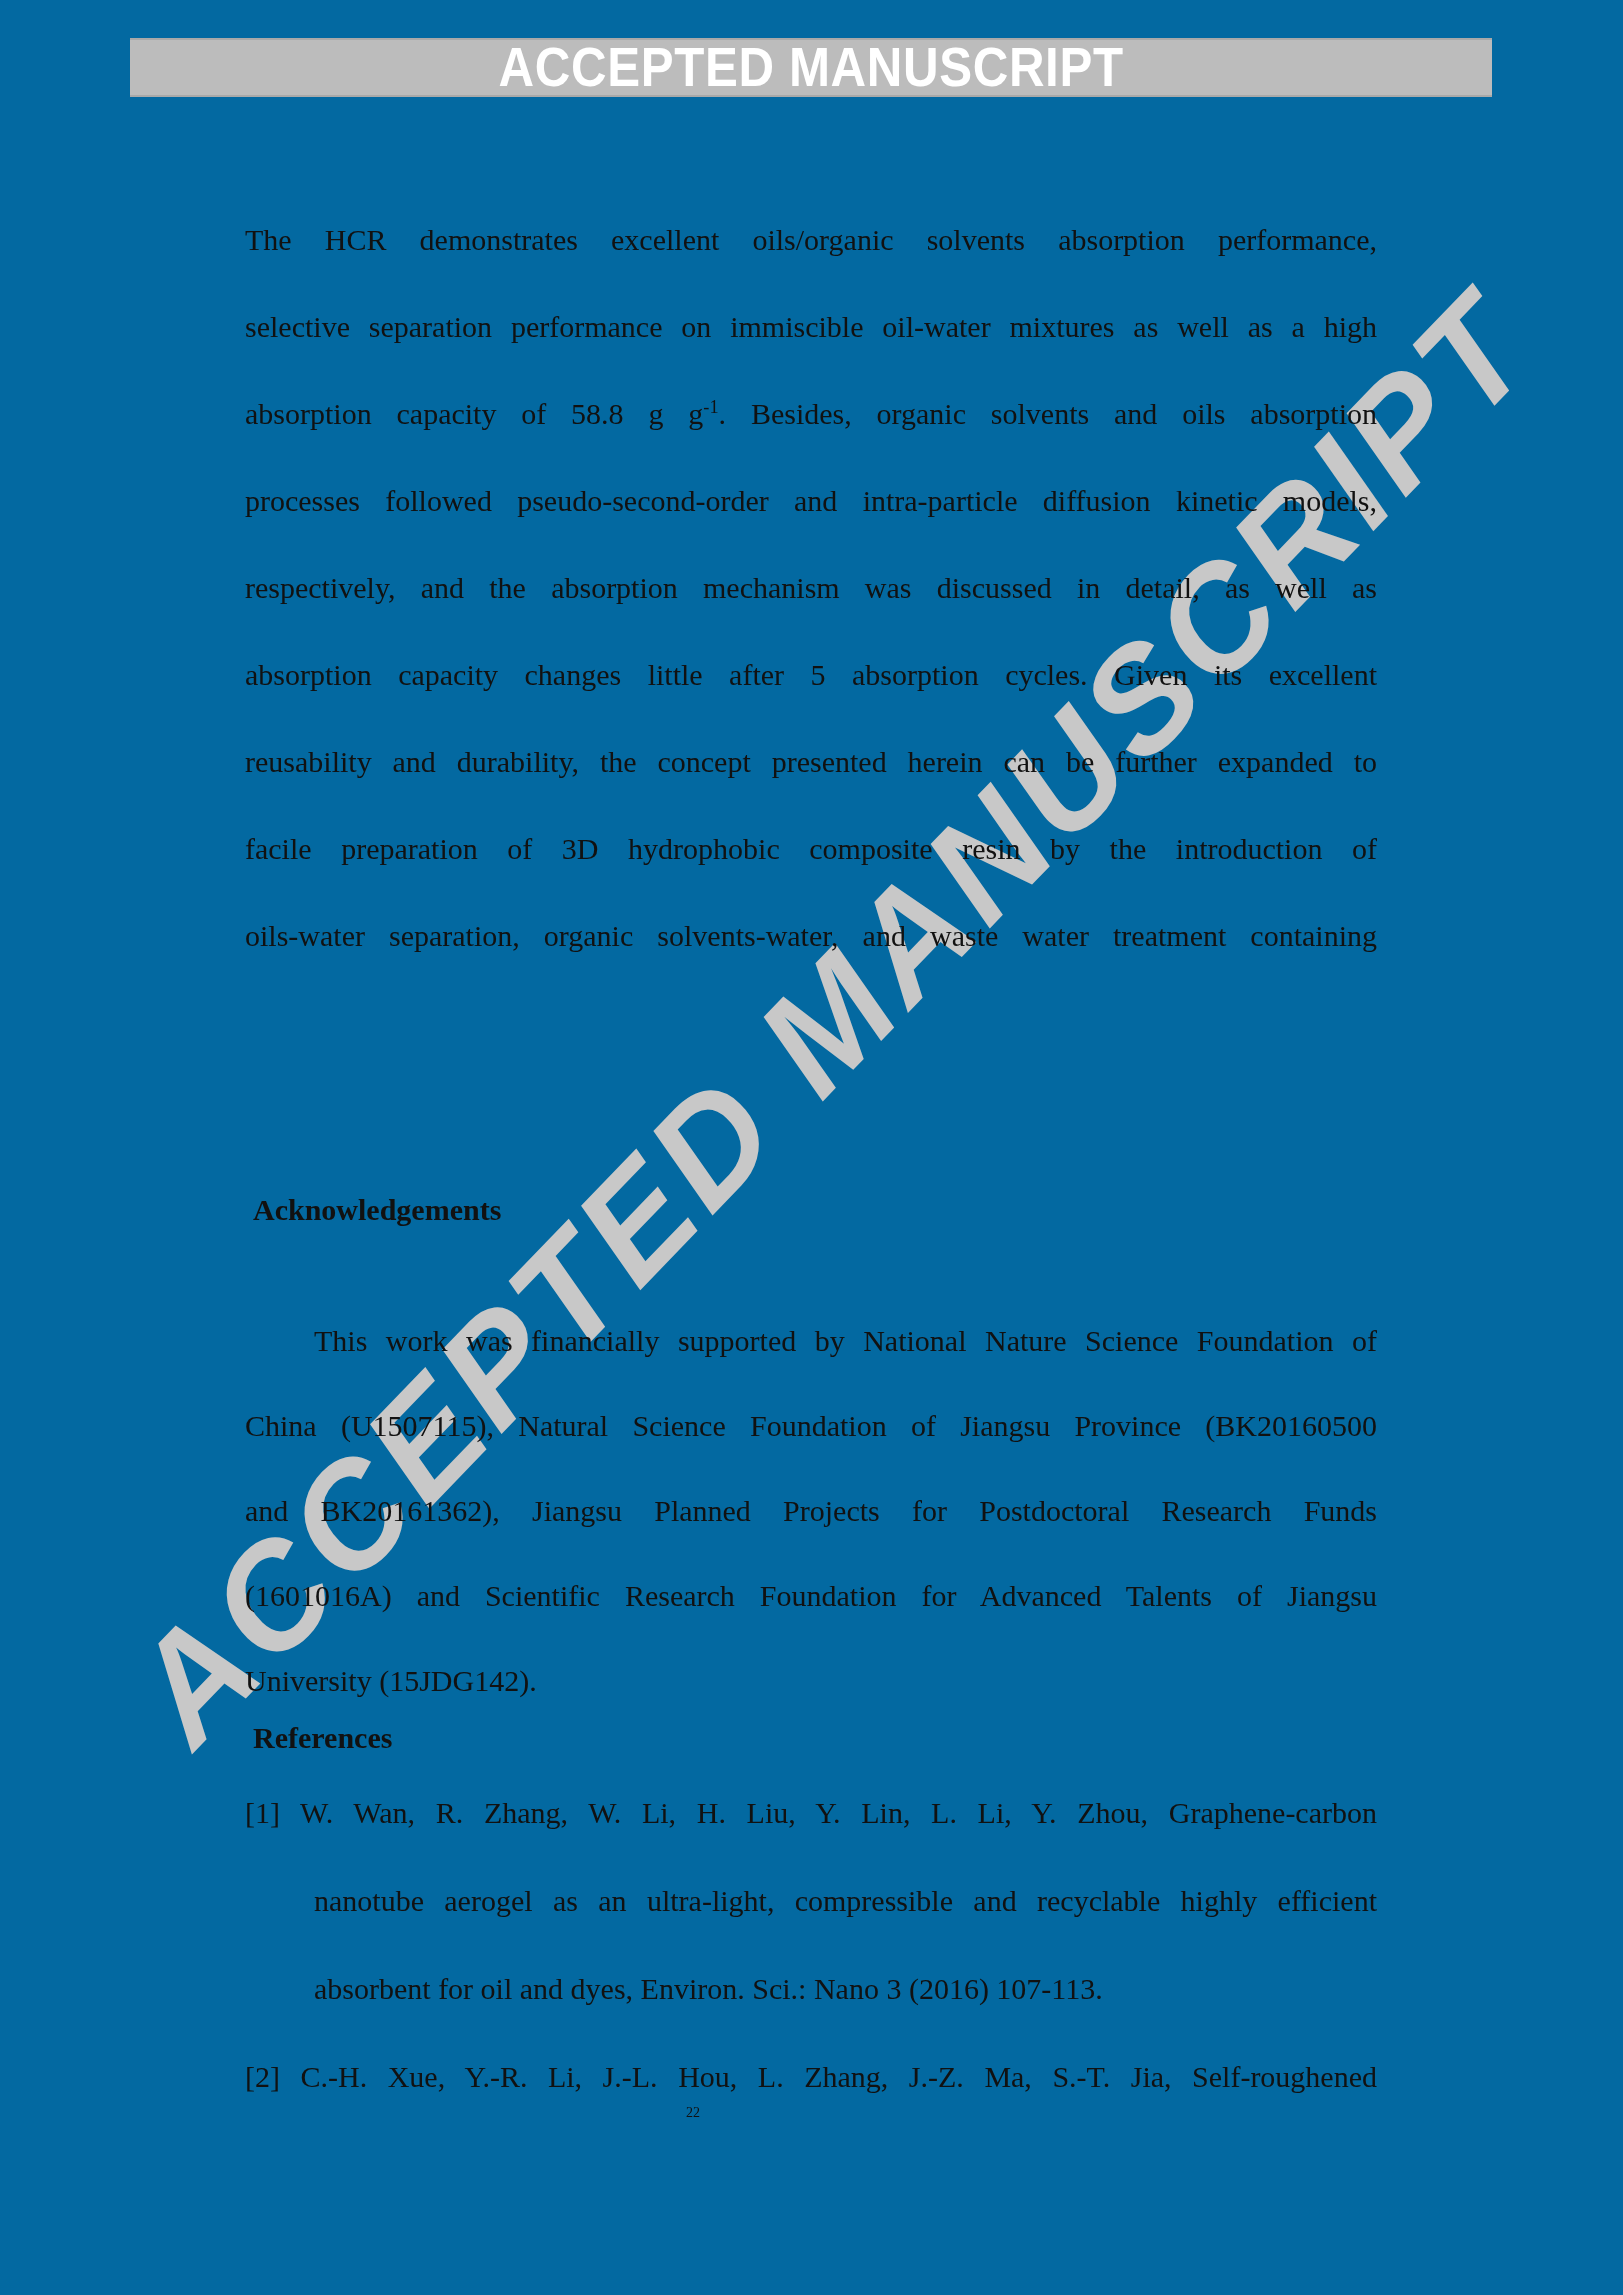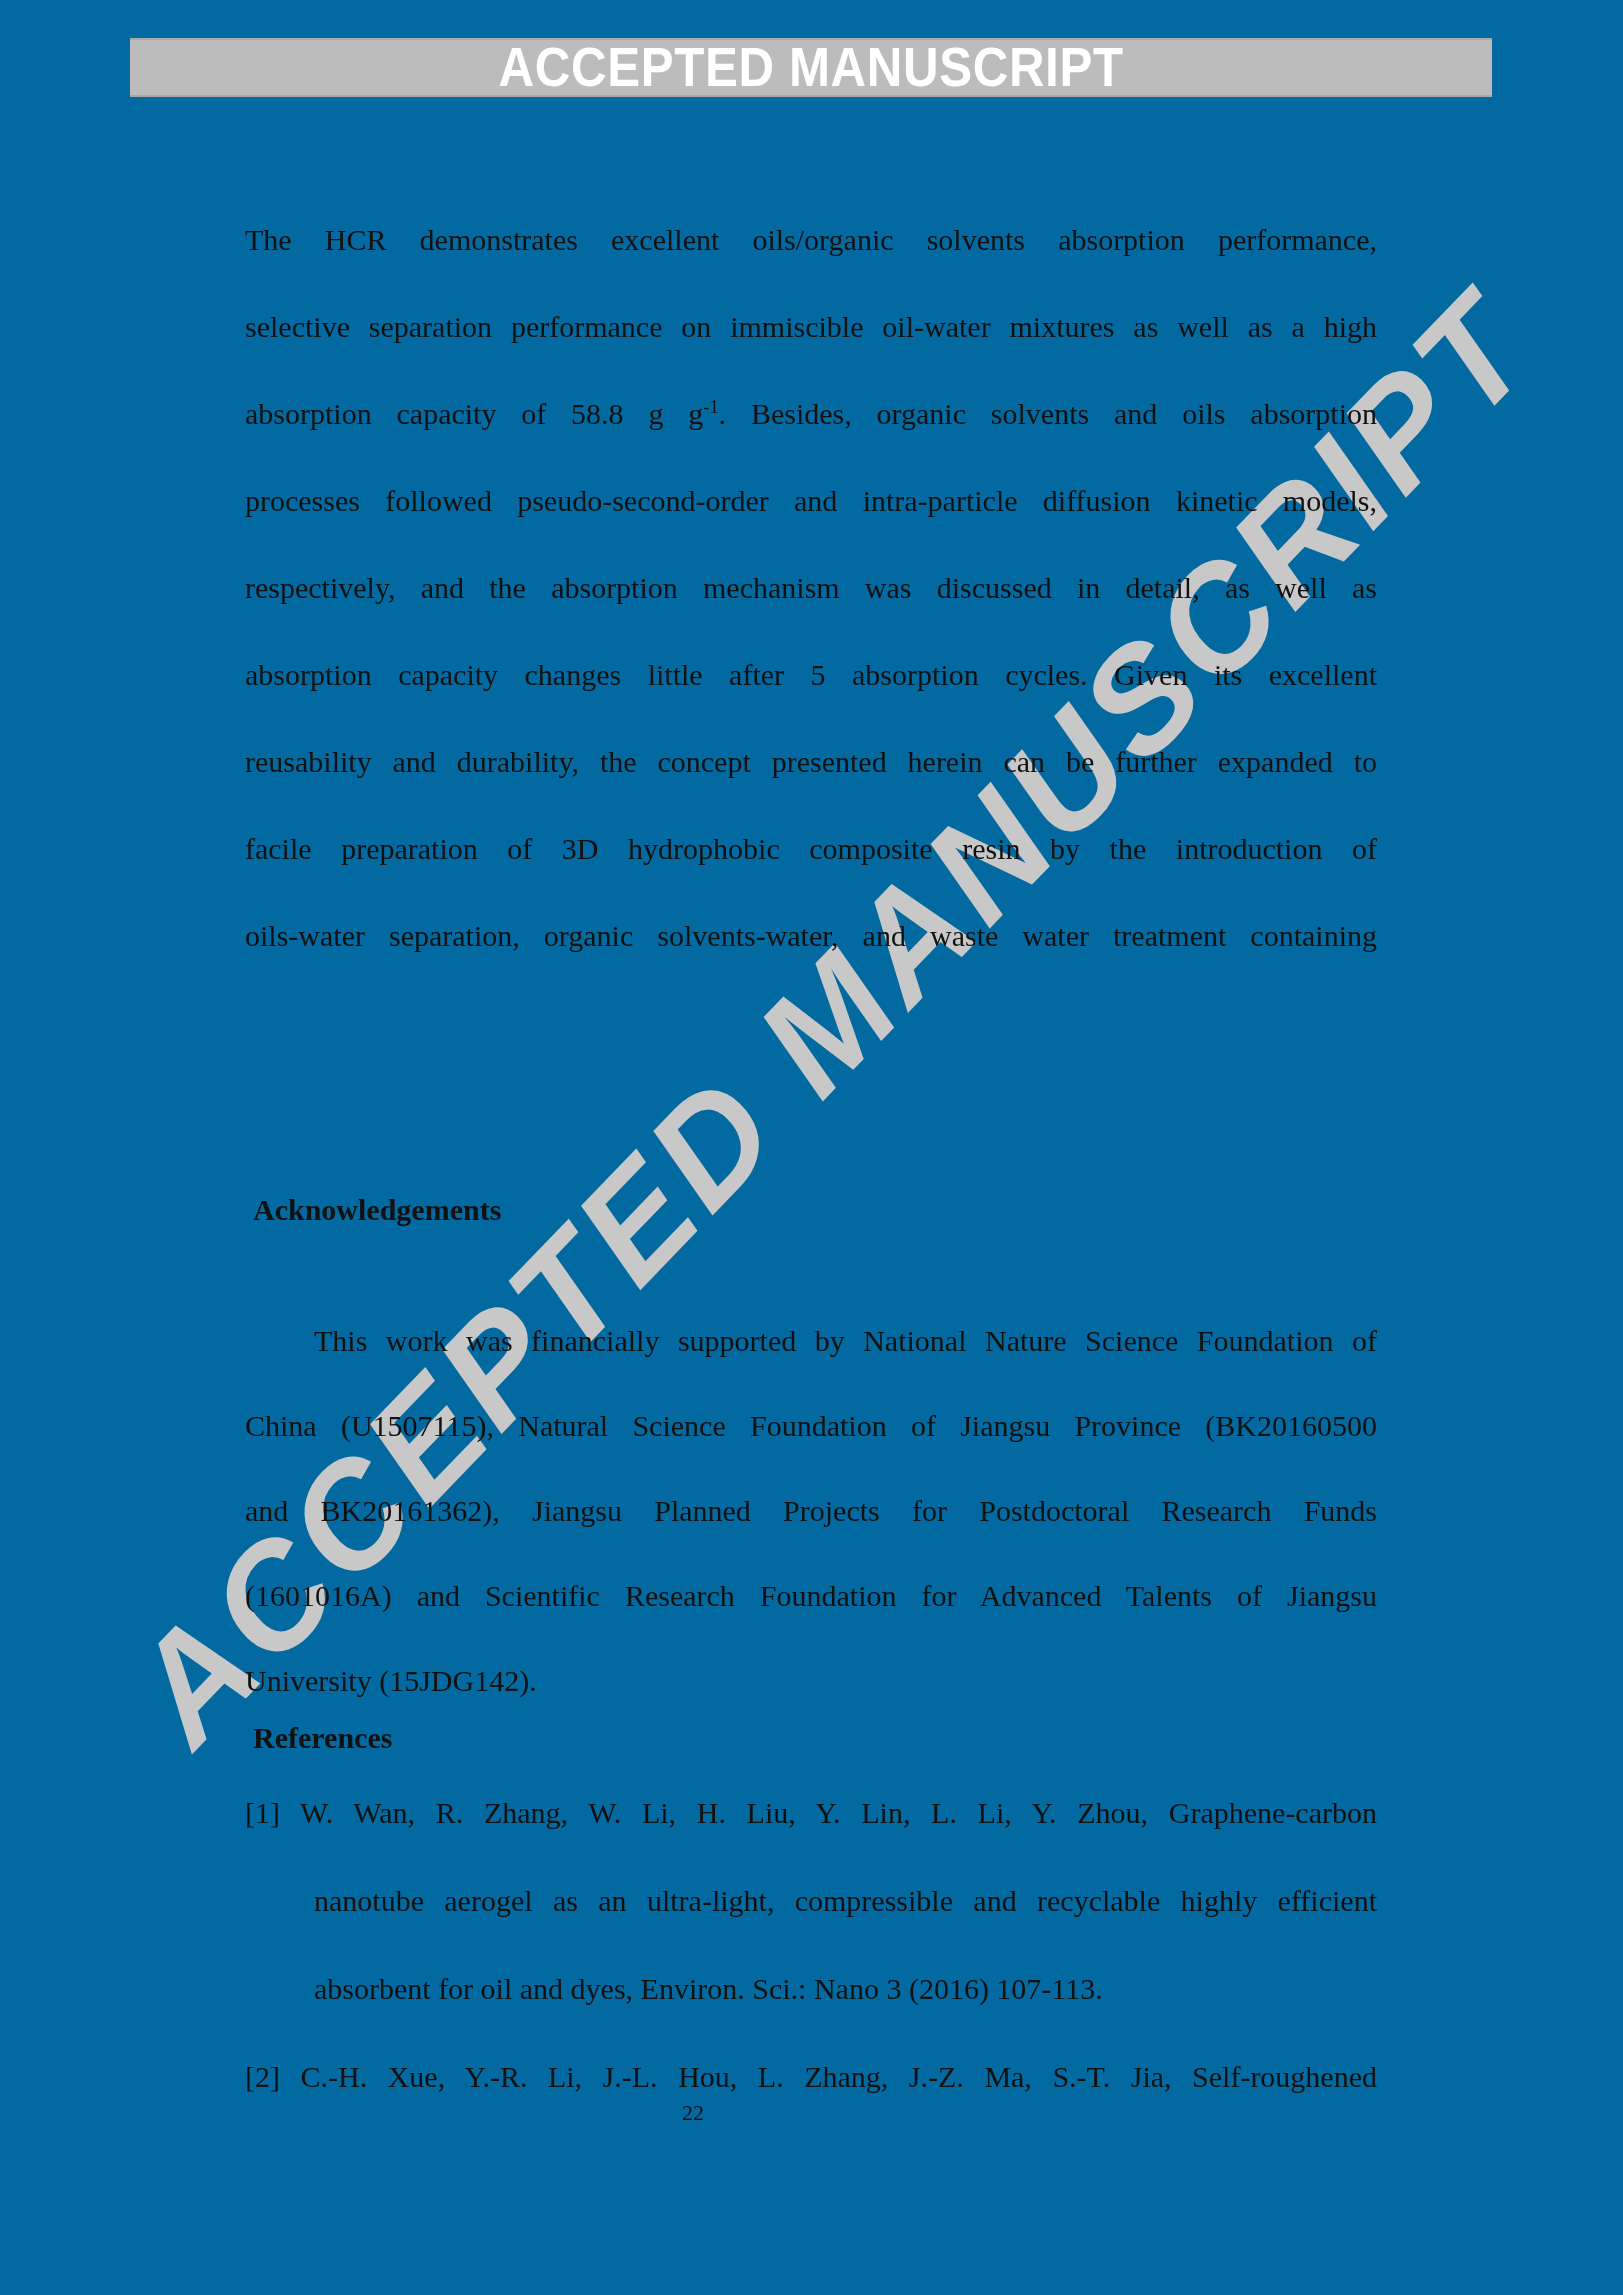--- a/index.html
+++ b/index.html
@@ -91,21 +91,21 @@
   sup.exp{
     font-size:18.3px;
     vertical-align:super;
     line-height:0;
   }
   .pagenum{
     position:absolute;
     left:0; top:2098px;
     width:1386px;
     text-align:center;
-    font-size:22px;
+    font-size:14px;
     line-height:29px;
     z-index:2;
   }
 </style>
 </head>
 <body>
 
 <div class="page">
 
   <div class="banner">

